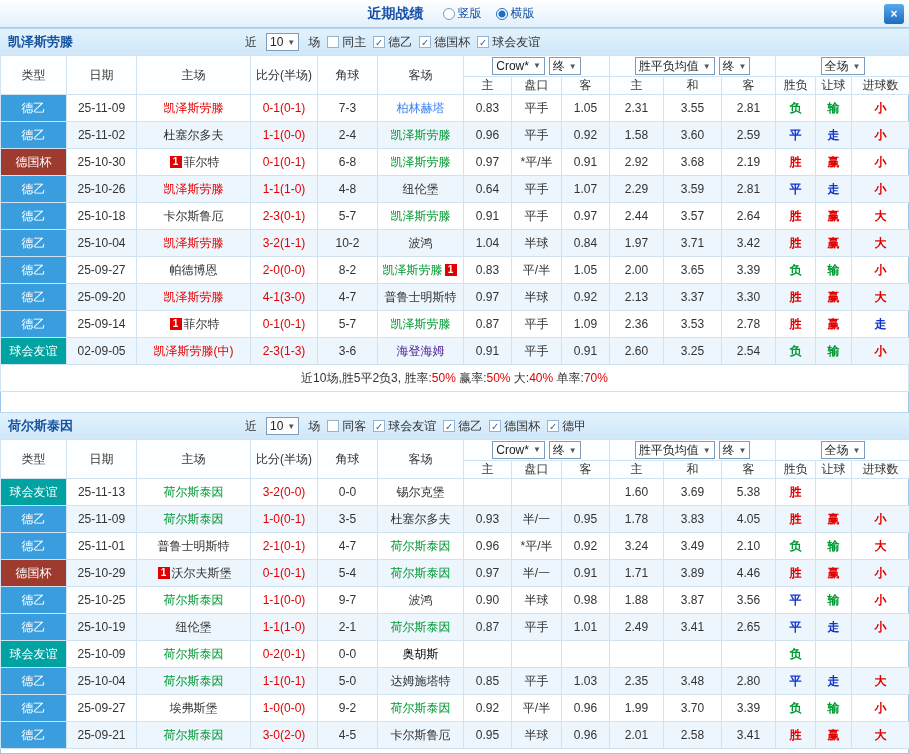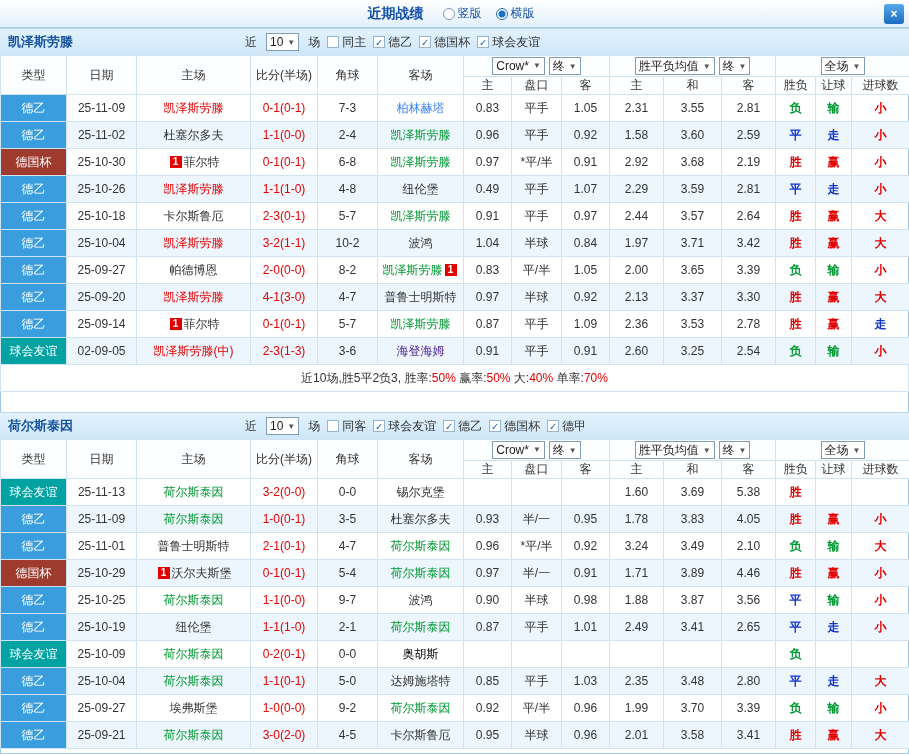--- a/index.html
+++ b/index.html
@@ -219,21 +219,21 @@
             <td style="color:#e30000;font-weight:bold">赢</td>
             <td style="color:#e30000;font-weight:bold">小</td>
           </tr>
           <tr>
             <td class="type" style="background:#3a9ede">德乙</td>
             <td>25-10-26</td>
             <td><span style="color:#e30000">凯泽斯劳滕</span></td>
             <td class="score">1-1(1-0)</td>
             <td>4-8</td>
             <td><span style="color:#333333">纽伦堡</span></td>
-            <td>0.49</td>
+            <td>0.64</td>
             <td>平手</td>
             <td>1.07</td>
             <td>2.29</td>
             <td>3.59</td>
             <td>2.81</td>
             <td style="color:#1133cc;font-weight:bold">平</td>
             <td style="color:#1133cc;font-weight:bold">走</td>
             <td style="color:#e30000;font-weight:bold">小</td>
           </tr>
           <tr>
@@ -589,21 +589,21 @@
             <td class="type" style="background:#3a9ede">德乙</td>
             <td>25-09-21</td>
             <td><span style="color:#009933">荷尔斯泰因</span></td>
             <td class="score">3-0(2-0)</td>
             <td>4-5</td>
             <td><span style="color:#333333">卡尔斯鲁厄</span></td>
             <td>0.95</td>
             <td>半球</td>
             <td>0.96</td>
             <td>2.01</td>
-            <td>3.58</td>
+            <td>2.58</td>
             <td>3.41</td>
             <td style="color:#e30000;font-weight:bold">胜</td>
             <td style="color:#e30000;font-weight:bold">赢</td>
             <td style="color:#e30000;font-weight:bold">大</td>
           </tr>
         </tbody>
     </table>
 
   </div>
   </div>

